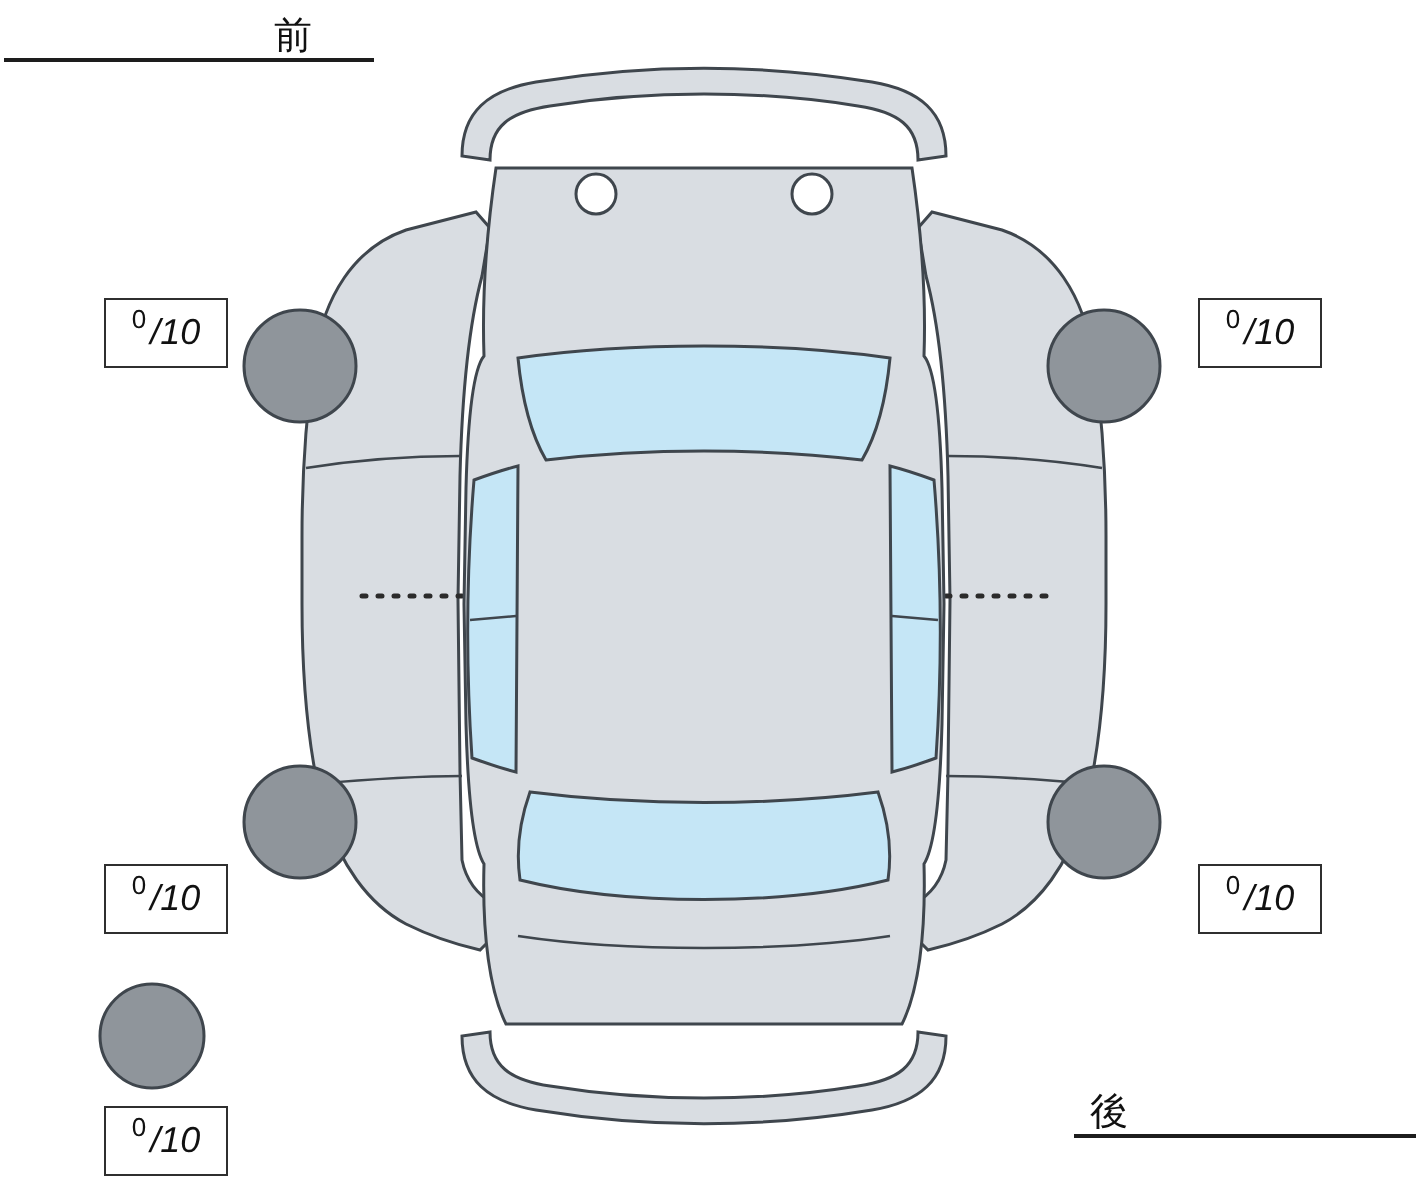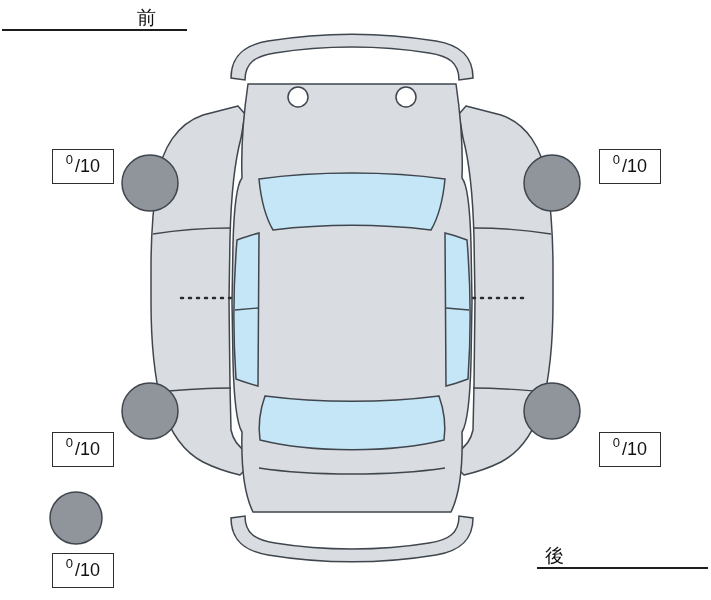--- a/index.html
+++ b/index.html
@@ -37,20 +37,21 @@
     justify-content:center;
     color:#111;
   }
   .score .num{
     font-size:13px;
     transform:translateY(-7px);
     margin-right:2px;
   }
   .score .den{
     font-size:18px;
+    font-style:italic;
   }
   .score.fl{left:52px;top:149px;}
   .score.fr{left:599px;top:149px;}
   .score.rl{left:52px;top:432px;}
   .score.rr{left:599px;top:432px;}
   .score.sp{left:52px;top:553px;}
 </style>
 </head>
 <body>
 

